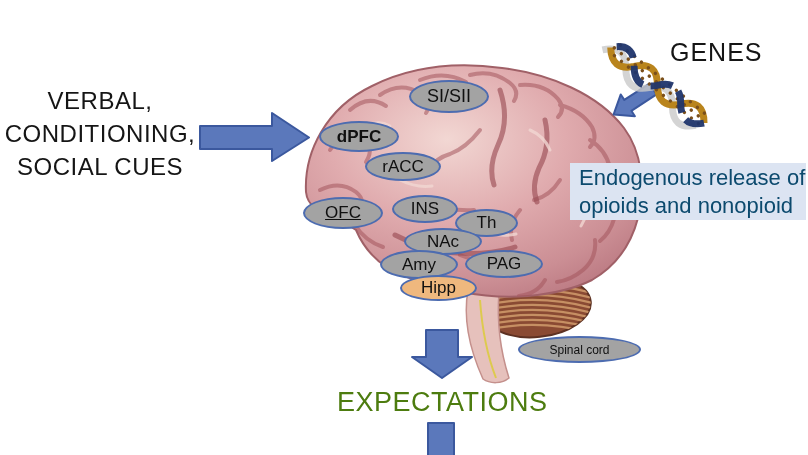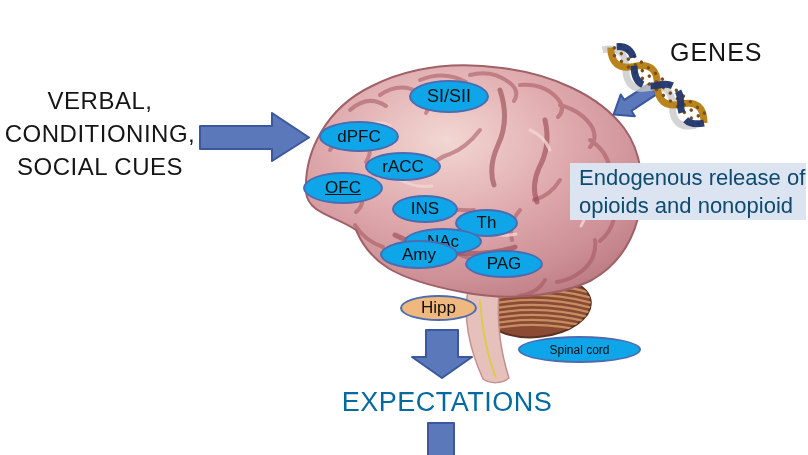--- a/index.html
+++ b/index.html
@@ -13,25 +13,25 @@
     left:0;top:84px;width:200px;text-align:center;
     font-size:24px;line-height:33px;color:#151515;letter-spacing:.5px;
   }
   .genes-text{left:670px;top:38px;font-size:25px;color:#151515;letter-spacing:1px;text-align:center;}
   .release-box{
     left:570px;top:163px;width:236px;height:57px;background:#dce4f2;
     font-size:22px;line-height:28px;color:#0c4a6e;
     display:flex;flex-direction:column;justify-content:center;padding-left:9px;
     box-sizing:border-box;
   }
-  .expectations-text{left:337px;top:387px;width:220px;text-align:center;
-    font-size:27px;color:#0369a1;letter-spacing:.5px;}
+  .expectations-text{left:337px;top:387px;width:220px;
+    font-size:27px;color:#4d7c0f;letter-spacing:.5px;}
   .oval{
     position:absolute;box-sizing:border-box;border:2.5px solid #4d6cb0;
-    border-radius:50%;background:#0ea5e9;display:flex;align-items:center;
+    border-radius:50%;background:#a3a3a3;display:flex;align-items:center;
     justify-content:center;font-size:17px;color:#101010;white-space:nowrap;
   }
   .oval--orange{background:#efb87e;}
 </style>
 </head>
 <body>
 
 <div id="canvas">
 
   <svg id="artwork" width="808" height="455" viewBox="0 0 808 455">
@@ -150,24 +150,24 @@
   <div class="abs genes-text">GENES</div>
 
   <div class="abs release-box">
     <div>Endogenous release of</div>
     <div>opioids and nonopioid</div>
   </div>
 
   <div class="abs expectations-text">EXPECTATIONS</div>
 
   <div class="oval" style="left:409px;top:80px;width:80px;height:33px;font-size:18px;">SI/SII</div>
-  <div class="oval" style="left:319px;top:121px;width:80px;height:31px;">dPFC</div>
+  <div class="oval" style="left:319px;top:121px;width:80px;height:31px;font-weight:bold;">dPFC</div>
   <div class="oval" style="left:365px;top:152px;width:76px;height:29px;">rACC</div>
-  <div class="oval" style="left:303px;top:172px;width:80px;height:32px;text-decoration:underline;">OFC</div>
+  <div class="oval" style="left:303px;top:197px;width:80px;height:32px;text-decoration:underline;">OFC</div>
   <div class="oval" style="left:392px;top:195px;width:66px;height:28px;">INS</div>
   <div class="oval" style="left:455px;top:209px;width:63px;height:28px;">Th</div>
   <div class="oval" style="left:404px;top:228px;width:78px;height:27px;">NAc</div>
-  <div class="oval" style="left:380px;top:240px;width:78px;height:29px;">Amy</div>
+  <div class="oval" style="left:380px;top:250px;width:78px;height:29px;">Amy</div>
   <div class="oval" style="left:465px;top:250px;width:78px;height:28px;">PAG</div>
-  <div class="oval oval--orange" style="left:400px;top:275px;width:77px;height:26px;margin-top:20px;">Hipp</div>
+  <div class="oval oval--orange" style="left:400px;top:275px;width:77px;height:26px;">Hipp</div>
   <div class="oval" style="left:518px;top:336px;width:123px;height:27px;font-size:12px;">Spinal cord</div>
 
 </div>
 
 </body></html>

